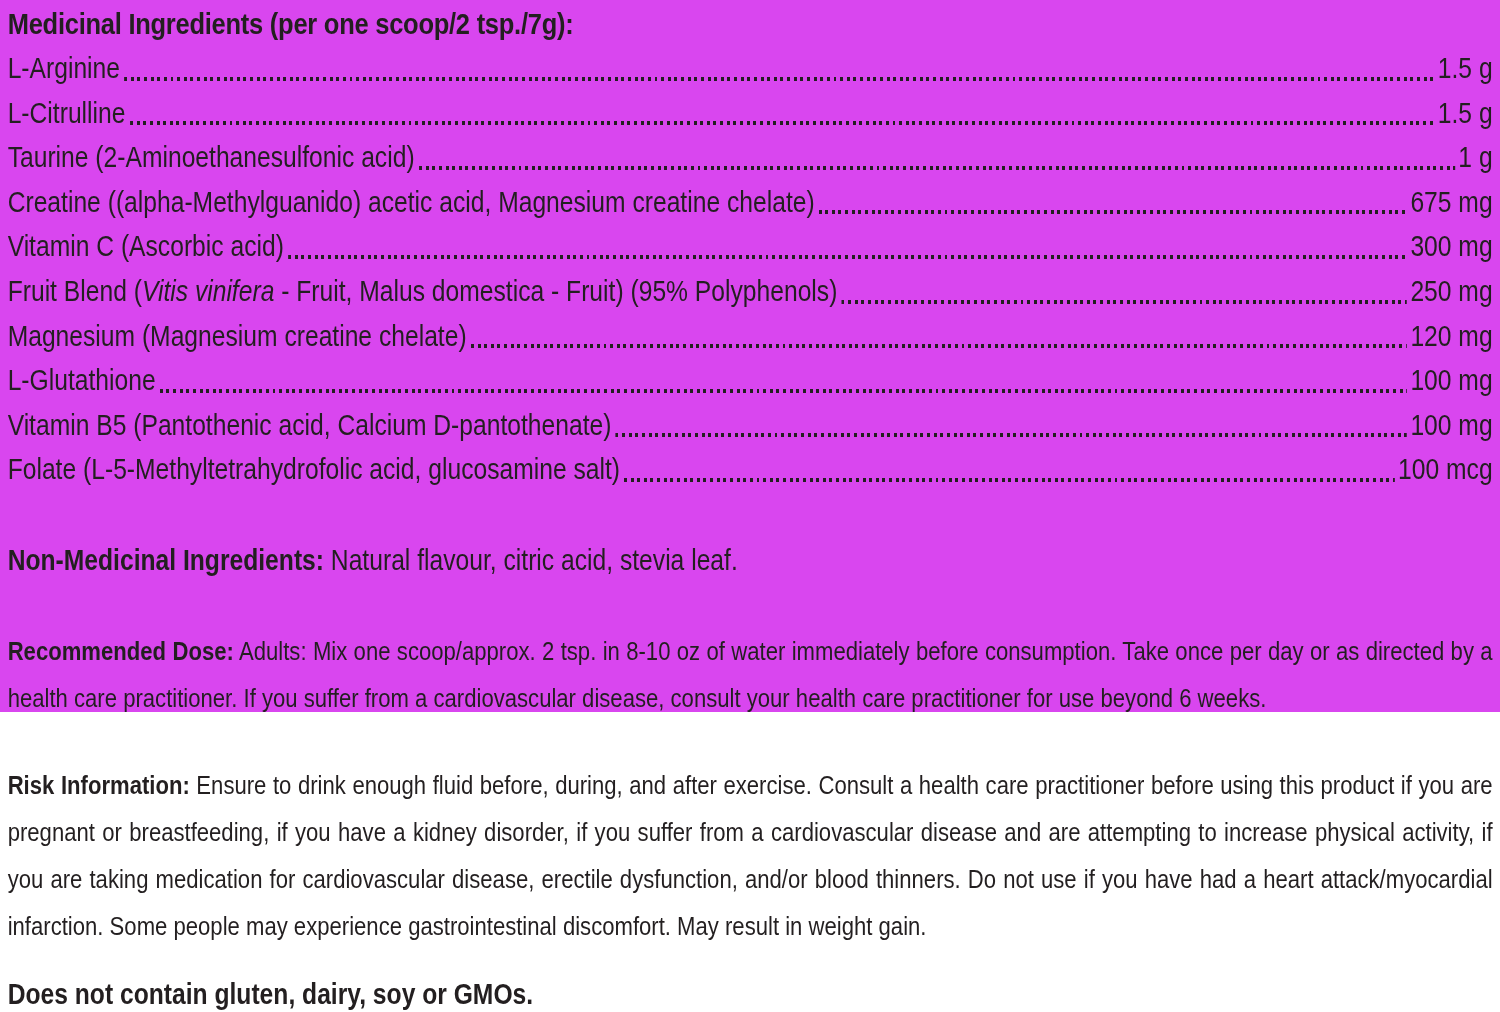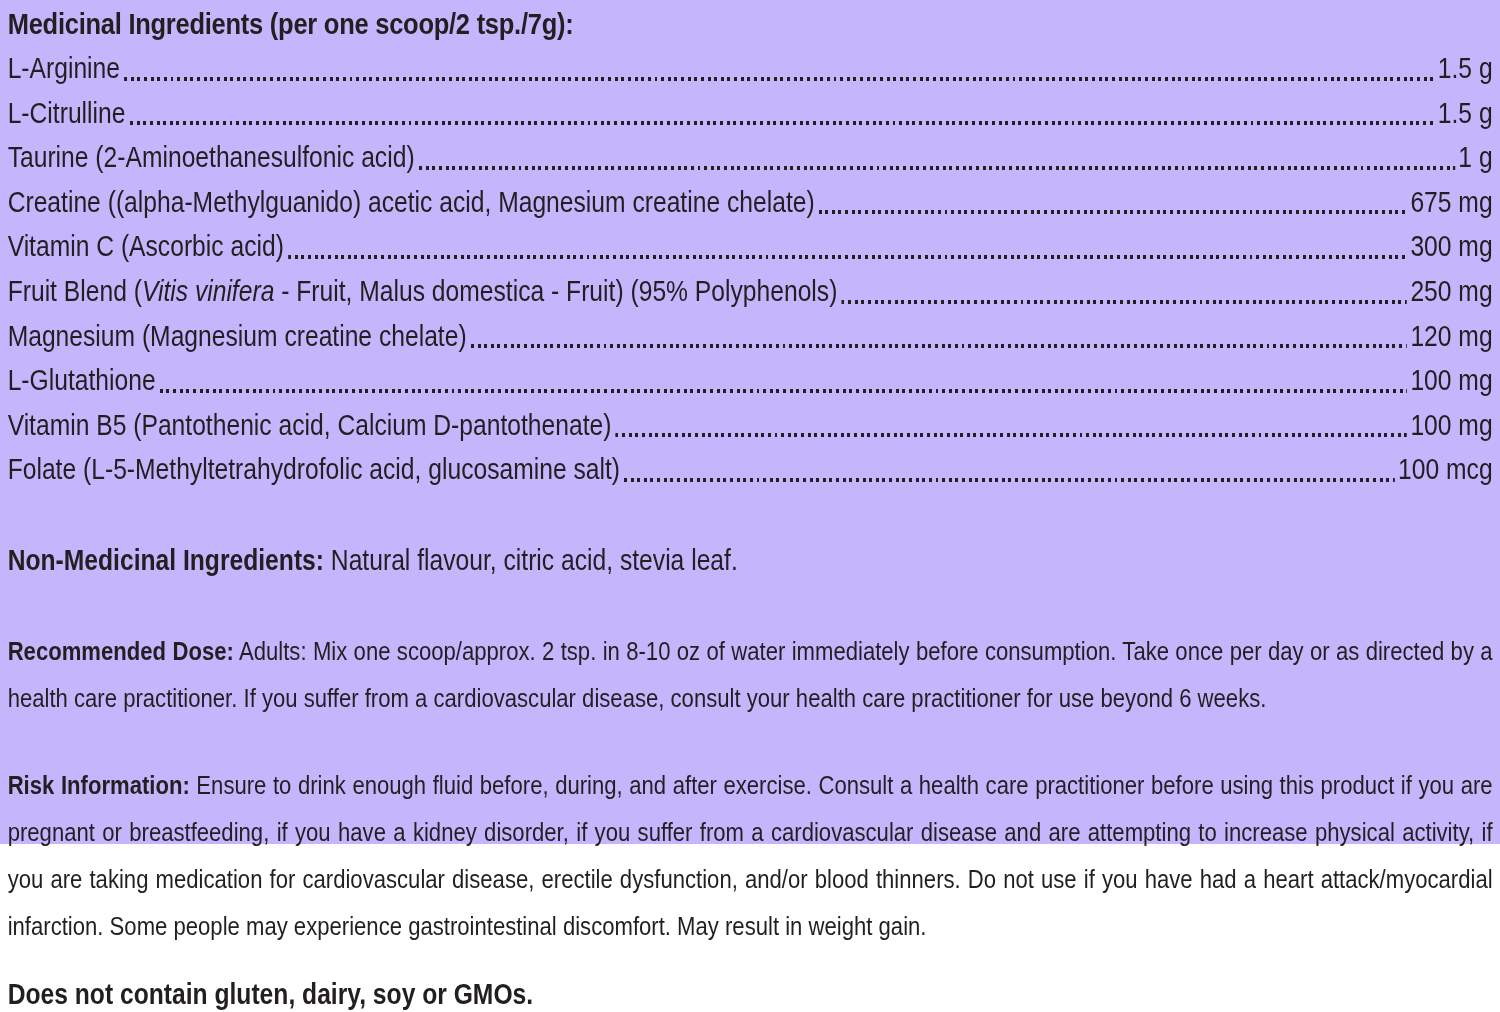--- a/index.html
+++ b/index.html
@@ -9,22 +9,22 @@
   }
   body {
     width: 1500px;
     height: 1012px;
     overflow: hidden;
     font-family: "Liberation Sans", sans-serif;
     color: #231f20;
   }
   .page {
     width: 1500px;
-    height: 844px;
-    background: #c4b5fd;
+    height: 712px;
+    background: #d946ef;
   }
   
   .content {
     width: 1765px;
     transform: scaleX(0.85);
     transform-origin: top left;
     box-sizing: border-box;
     padding: 5px 9px 0 9px;
   }
   .heading {

